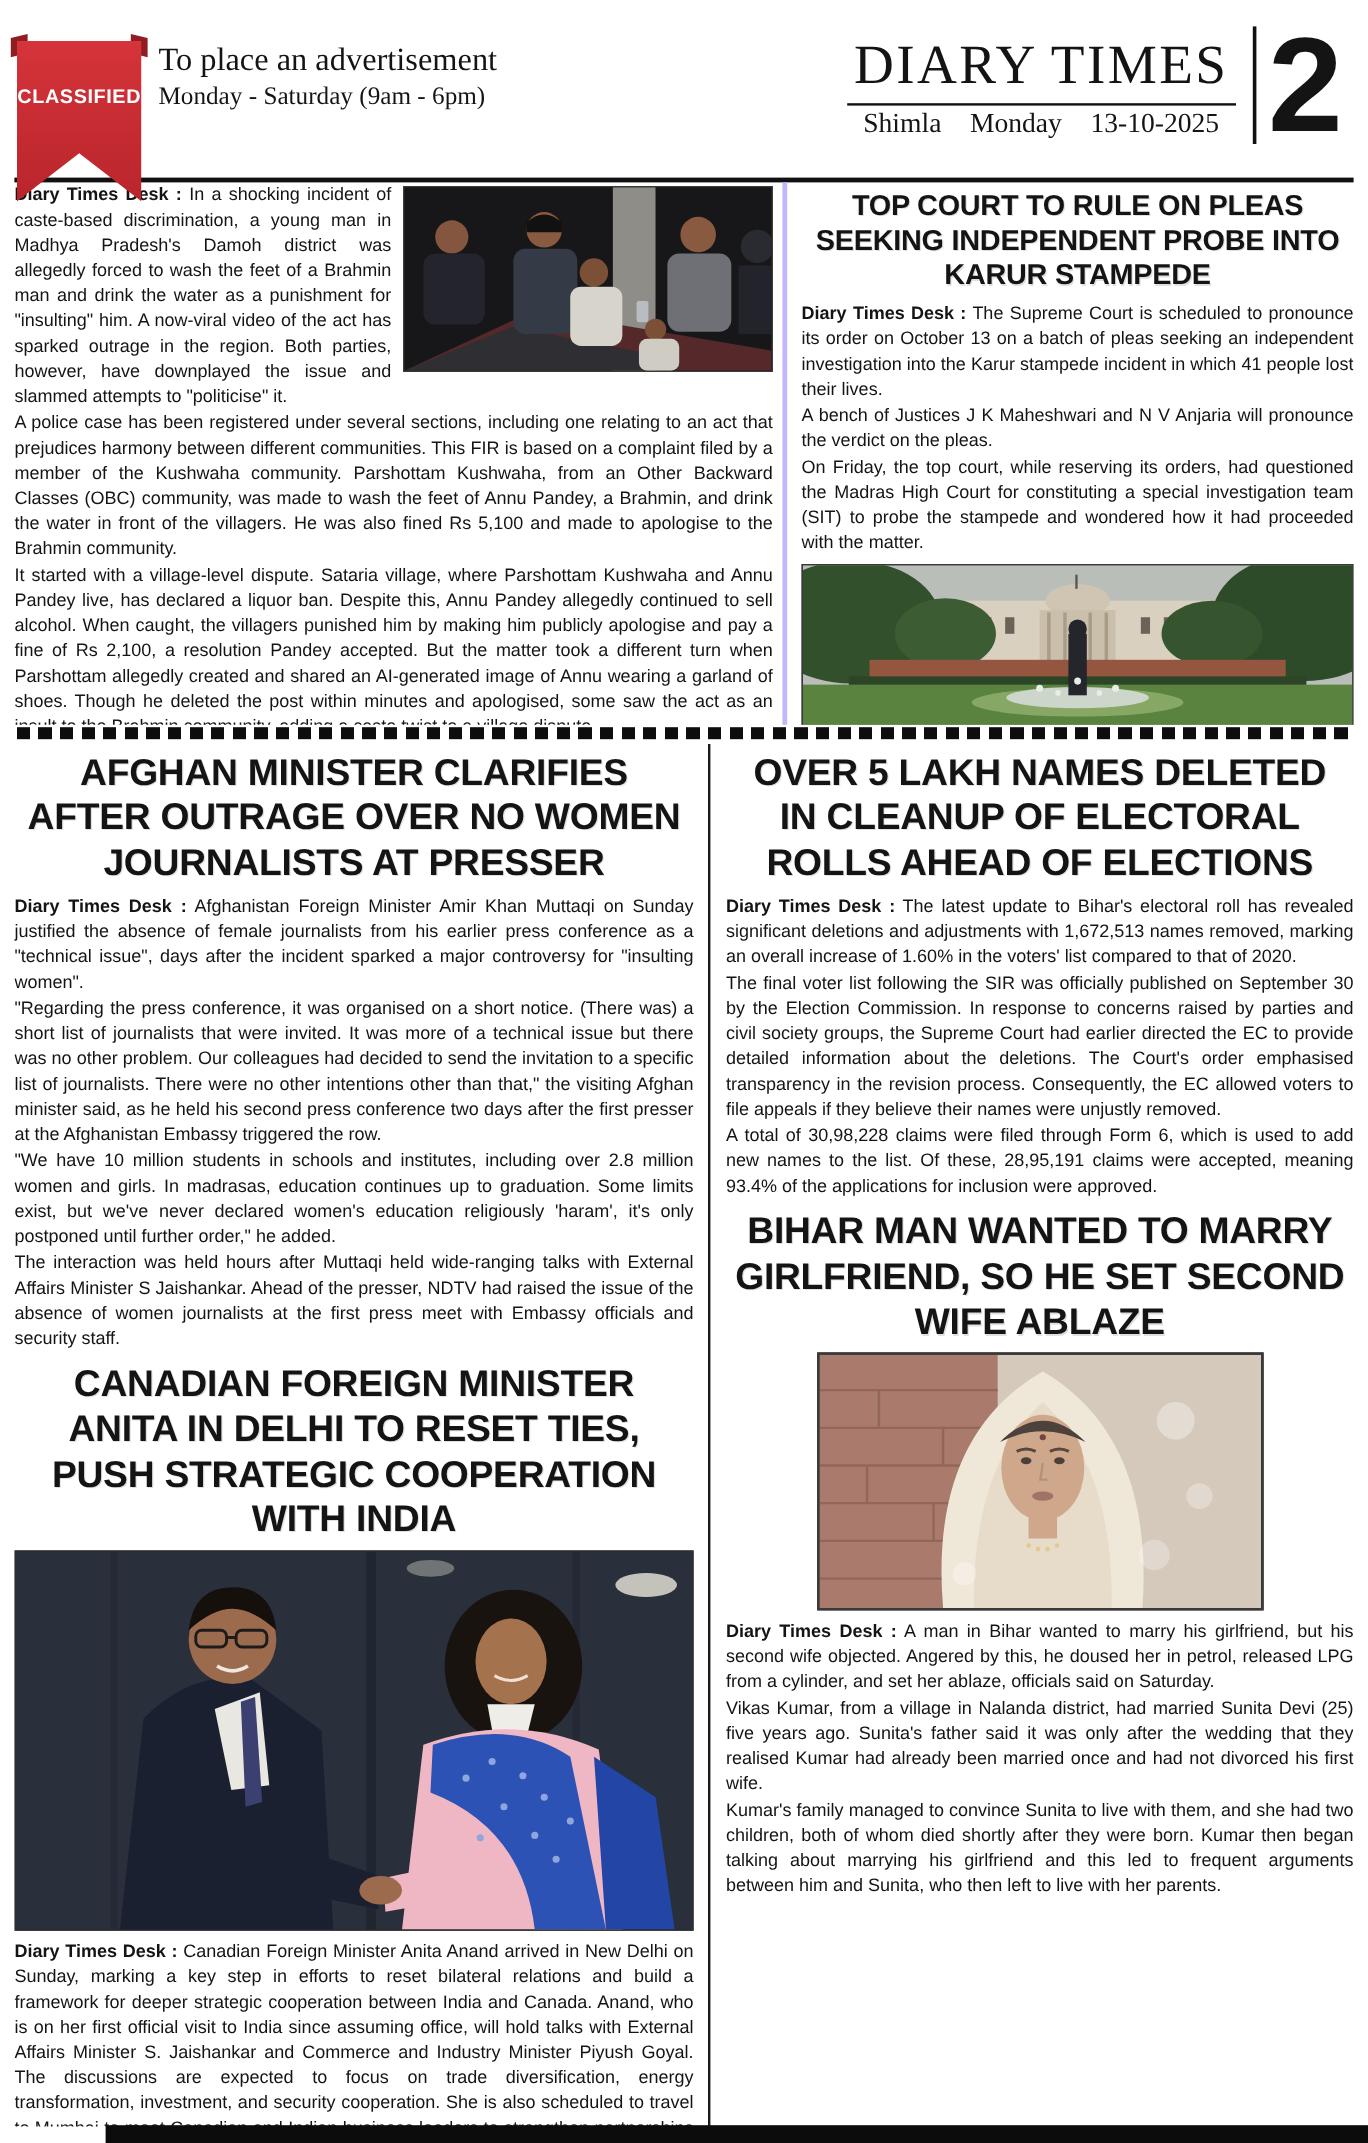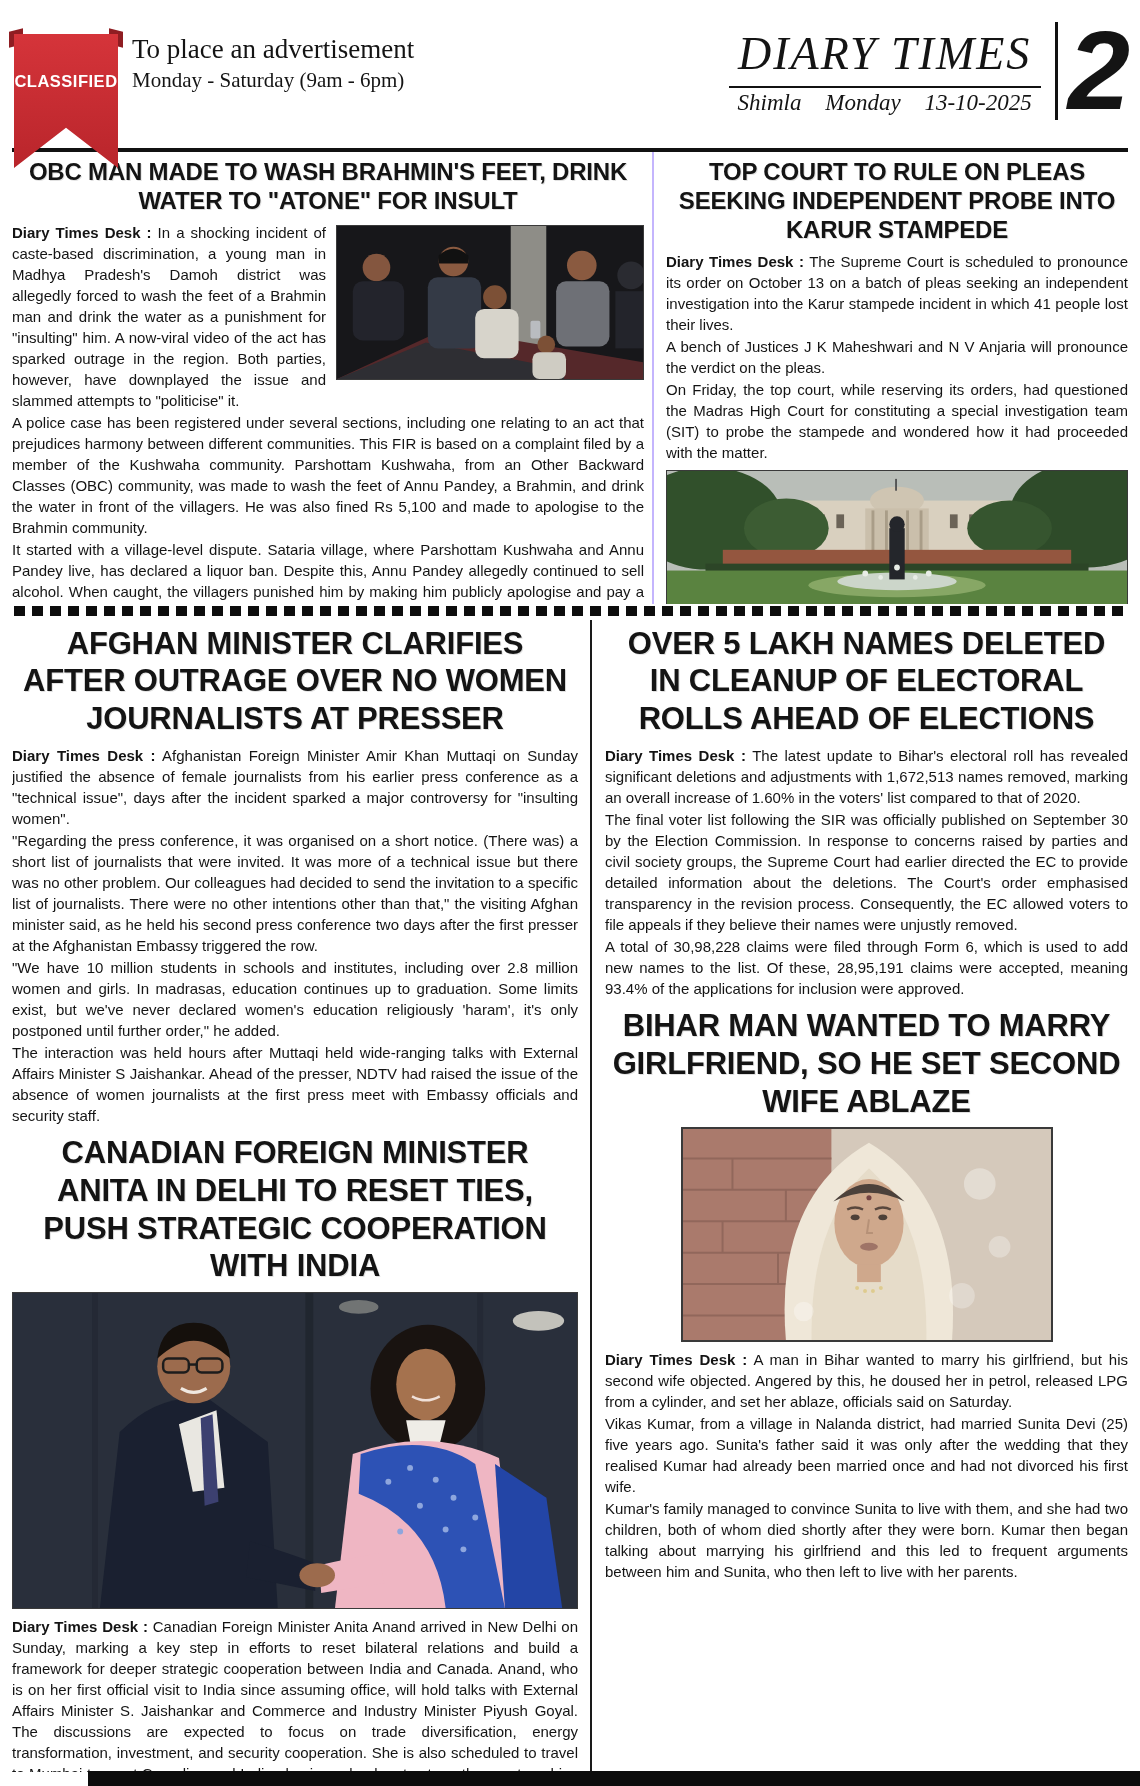--- a/index.html
+++ b/index.html
@@ -13,33 +13,33 @@
   .ribbon-fold-r{right:-5px;transform:skewY(14deg);}
   .ribbon{position:absolute;left:0;top:4px;width:104px;height:134px;
           background:linear-gradient(180deg,#d5343a,#b9252b);
           clip-path:polygon(0 0,100% 0,100% 100%,50% 70%,0 100%);}
   .ribbon span{display:block;text-align:center;margin-top:38px;color:#fff;font-weight:700;
                font-size:16.5px;letter-spacing:.5px;font-stretch:condensed;}
   .ad-block{position:absolute;left:132px;top:32px;font-family:"Liberation Serif",serif;line-height:1.28;}
   .ad-line1{font-size:27px;}
   .ad-line2{font-size:28px;letter-spacing:.5px;}
   .ad-line3{font-size:21px;}
-  .mast-block{position:absolute;right:8px;top:22px;display:flex;align-items:center;font-style:italic;}
+  .mast-block{position:absolute;right:19px;top:22px;display:flex;align-items:center;}
   .mast-left{text-align:center;padding-right:14px;}
   .mast-title{font-family:"Liberation Serif",serif;font-size:46px;letter-spacing:2px;
               border-bottom:2.5px solid #111;padding:0 6px 6px 6px;}
   .mast-date{font-family:"Liberation Serif",serif;font-size:23px;margin-top:2px;}
   .mast-date span{margin:0 9px;}
   .mast-bar{width:3px;height:98px;background:#111;}
   .mast-num{font-size:112px;font-weight:900;line-height:.85;padding:0 6px 0 10px;letter-spacing:-4px;}
   .headrule{height:3.5px;background:#111;margin:0 12px;}
   
   .top-section{display:grid;grid-template-columns:640px 1fr;padding:0 12px;height:452px;}
   .top-left{padding-right:8px;overflow:hidden;}
-  .top-right{border-left:2px solid #c4b5fd;padding-left:12px;overflow:hidden;}
+  .top-right{border-left:4px solid #c4b5fd;padding-left:12px;overflow:hidden;}
   .dotted-divider{height:10px;margin:2px 14px 4px 14px;
       background:repeating-linear-gradient(90deg,#0d0d0d 0 11px,transparent 11px 18px);}
   .main-section{display:grid;grid-template-columns:578px 1fr;padding:0 12px;height:1152px;}
   .main-left{padding-right:12px;overflow:hidden;}
   .main-right{border-left:2px solid #1a1a1a;padding-left:13px;overflow:hidden;}
   
   .headline{font-weight:800;text-align:center;line-height:1.22;margin:5px 4px 7px 4px;
             letter-spacing:-.2px;text-shadow:1px 1px 0 rgba(0,0,0,.12);}
   .hl-24{font-size:24px;} .hl-23{font-size:31px;}
   .body-text{font-size:15px;line-height:21px;text-align:justify;margin:0 0 1px 0;}
@@ -81,21 +81,20 @@
         </div>
       </div>
       <div class="mast-bar"></div>
       <div class="mast-num">2</div>
     </div>
   </div>
   <div class="headrule"></div>
 
   <div class="top-section">
     <div class="top-left">
-      <div class="headline hl-24">OBC MAN MADE TO WASH BRAHMIN'S FEET, DRINK WATER TO "ATONE" FOR INSULT</div>
       <figure class="photo photoA">
         <svg viewBox="0 0 310 155" preserveAspectRatio="none">
           <rect width="310" height="155" fill="#17171a"></rect>
           <rect x="176" y="0" width="36" height="155" fill="#8e8d87"></rect>
           <polygon points="0,155 110,104 310,138 310,155" fill="#55282a"></polygon>
           <polygon points="0,155 90,118 230,145 230,155" fill="#2e2e33"></polygon>
           <circle cx="40" cy="42" r="14" fill="#84563f"></circle>
             <rect x="16" y="56" width="52" height="60" rx="10" fill="#23242c"></rect>
           <circle cx="118" cy="36" r="15" fill="#8a5a40"></circle>
             <path d="M103,30 Q118,16 133,30 L133,38 L103,38 Z" fill="#111"></path>

